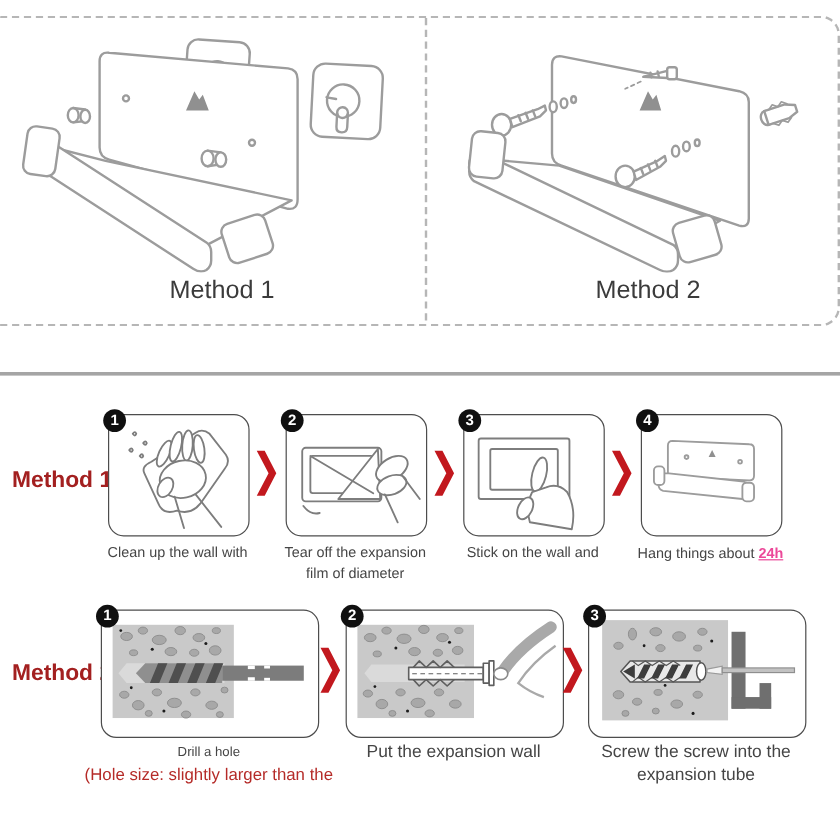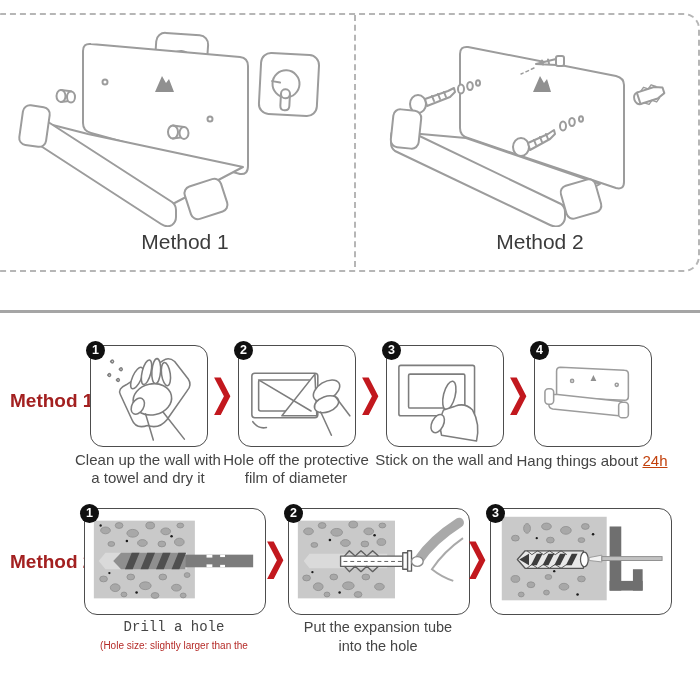--- a/index.html
+++ b/index.html
@@ -11,28 +11,28 @@
   .dashed-divider{left:354px;top:15px;height:252px;width:0;border-left:2px dashed #b6b6b6;}
   .overview-caption{font-size:21px;color:#3b3b3b;text-align:center;width:200px;}
   .solid-divider{left:0;top:310px;width:700px;height:3px;background:#a5a5a5;}
   
   .method-label{font-weight:bold;font-size:19px;color:#A32020;white-space:nowrap;}
   .step-box{border:1.6px solid #4d4d4d;border-radius:13px;background:#fff;}
   .badge{position:absolute;left:-5px;top:-5px;width:19px;height:19px;border-radius:50%;
          background:#101010;color:#fff;font-weight:bold;font-size:12.5px;line-height:19px;text-align:center;}
   .arrow{color:#C2181E;font-weight:900;font-size:30px;line-height:34px;text-align:center;
          transform:scaleY(1.25);letter-spacing:0;}
-  .cap{color:#454545;font-size:15px;line-height:18px;text-align:center;}
+  .cap{color:#454545;font-size:12px;line-height:18px;text-align:center;}
   .cap .ln{white-space:nowrap;}
   .cap2{color:#454545;font-size:14.5px;line-height:19px;text-align:center;}
   .cap2 .ln{white-space:nowrap;}
-  .drill-cap{font-size:14px;font-family:Liberation Mono, monospace;}
-  .note{color:#B52B28;font-size:10px;line-height:17.5px;text-align:center;}
+  .drill-cap{font-size:11px;}
+  .note{color:#B52B28;font-size:14px;line-height:17.5px;text-align:center;}
   .note .ln{white-space:nowrap;}
-  .hl{color:#c2410c;font-weight:normal;text-decoration:underline;}
+  .hl{color:#ec4899;font-weight:bold;text-decoration:underline;}
   svg{display:block;}
 </style>
 </head>
 <body>
 
 <div id="page">
 
   <div class="abs dashed-frame"></div>
   <div class="abs dashed-divider"></div>
 
@@ -193,24 +193,23 @@
         <path d="M57,36 L60,30 L63,36 Z" fill="#909090" stroke="none"></path>
         <path d="M18,50 Q14,50 14,54 L14,60 Q14,64 18,65 L86,72 Q92,73 92,67 L92,62 Q92,58 87,57 L23,50 Z" fill="#fff"></path>
         <rect x="10" y="44" width="9" height="16" rx="3.5" fill="#fff"></rect>
         <rect x="86" y="58" width="10" height="16" rx="3.5" fill="#fff"></rect>
       </g>
     </svg>
   </div>
 
   <div class="abs cap" style="left:58px;top:451px;width:180px;">
     <div class="ln">Clean up the wall with</div>
-    <div class="ln">a towel and dry it</div>
   </div>
   <div class="abs cap" style="left:206px;top:451px;width:180px;">
-    <div class="ln">Hole off the protective</div>
+    <div class="ln">Tear off the expansion</div>
     <div class="ln">film of diameter</div>
   </div>
   <div class="abs cap" style="left:354px;top:451px;width:180px;text-align:center;">
     <div class="ln">Stick on the wall and</div>
   </div>
   <div class="abs cap" style="left:500px;top:452px;width:184px;">
     <span class="ln"><span>Hang things about</span>&nbsp;<span class="hl">24h</span></span>
   </div>
 
   <div class="abs method-label" style="left:10px;top:551px;">Method 2</div>
@@ -363,17 +362,20 @@
     </svg>
   </div>
 
   <div class="abs cap2" style="left:54px;top:618px;width:240px;">
     <div class="ln drill-cap">Drill a hole</div>
     <div class="note">
       <div class="ln">(Hole size: slightly larger than the</div>
     </div>
   </div>
   <div class="abs cap2" style="left:268px;top:618px;width:220px;">
-    <div class="ln">Put the expansion tube</div>
-    <div class="ln">into the hole</div>
+    <div class="ln">Put the expansion wall</div>
+  </div>
+  <div class="abs cap2" style="left:470px;top:618px;width:220px;">
+    <div class="ln">Screw the screw into the</div>
+    <div class="ln">expansion tube</div>
   </div>
 
 </div>
 
 </body></html>

